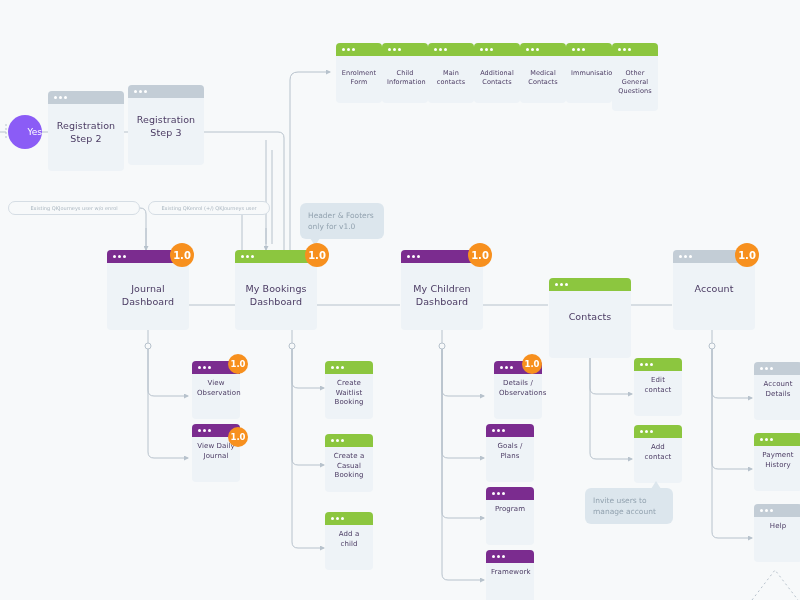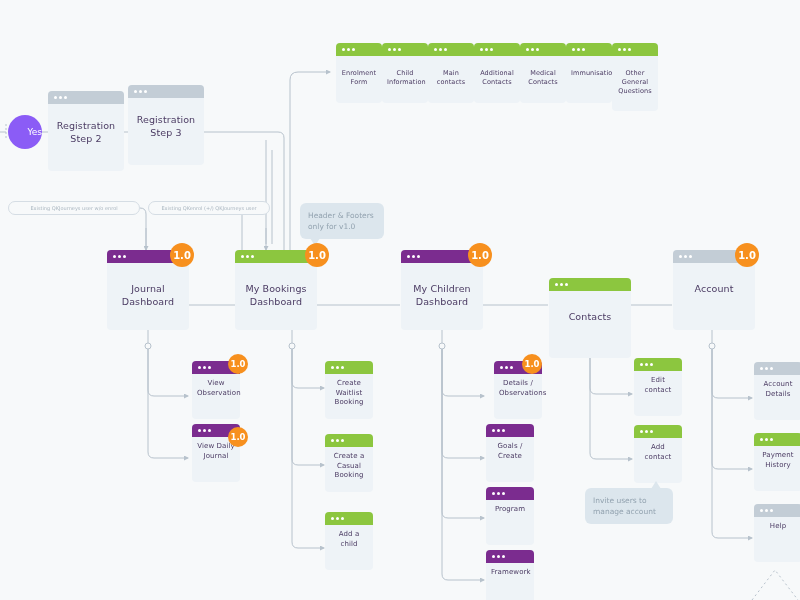--- a/index.html
+++ b/index.html
@@ -504,21 +504,21 @@
   </div>
 
   <div class="card sub" style="left:486px; top:424px;">
     <div class="hdr purple">
       <span class="dots">
           <i></i>
           <i></i>
           <i></i>
         </span>
     </div>
-    <div class="lbl">Goals / Create</div>
+    <div class="lbl">Goals / Plans</div>
   </div>
   <div class="card sub" style="left:486px; top:487px;">
     <div class="hdr purple">
       <span class="dots">
           <i></i>
           <i></i>
           <i></i>
         </span>
     </div>
     <div class="lbl">Program</div>

